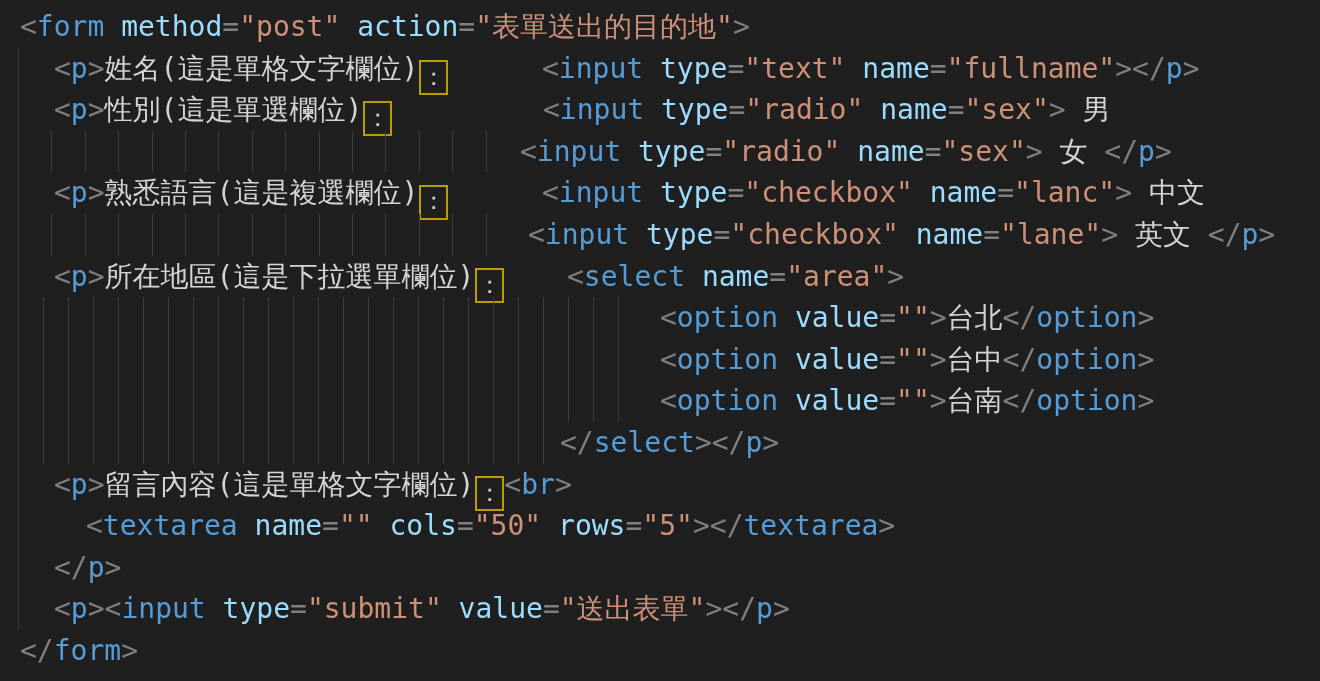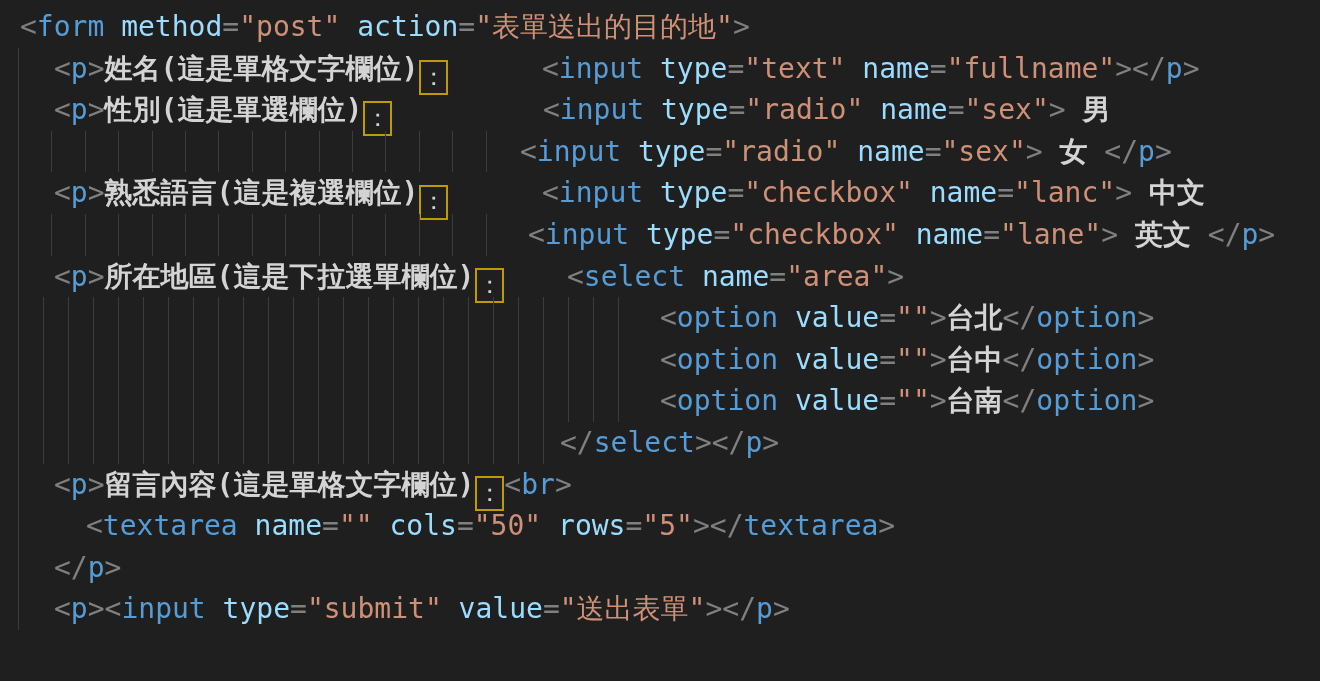--- a/index.html
+++ b/index.html
@@ -41,21 +41,21 @@
     position:absolute;
     top:0;
     width:1px;
     height:100%;
     background:var(--c-guide);
   }
   .tk-p{color:var(--c-punct);}
   .tk-t{color:var(--c-tag);}
   .tk-a{color:var(--c-attr);}
   .tk-s{color:var(--c-str);}
-  .tk-x{color:var(--c-text);font-weight:bold;}
+  .tk-x{color:var(--c-text);}
   .tk-c{
     color:var(--c-text);
     display:inline-flex;
     align-items:center;
     justify-content:center;
     width:25px;
     height:31px;
     border:2px solid var(--c-ubox);
     vertical-align:-7px;
     font-size:24px;
@@ -75,13 +75,14 @@
     <div class="line"><div class="guide" style="left: 18px;"></div><div class="guide" style="left: 51.4px;"></div><div class="guide" style="left: 84.8px;"></div><div class="guide" style="left: 118.2px;"></div><div class="guide" style="left: 151.6px;"></div><div class="guide" style="left: 185px;"></div><div class="guide" style="left: 218.4px;"></div><div class="guide" style="left: 251.8px;"></div><div class="guide" style="left: 285.2px;"></div><div class="guide" style="left: 318.6px;"></div><div class="guide" style="left: 352px;"></div><div class="guide" style="left: 385.4px;"></div><div class="guide" style="left: 418.8px;"></div><div class="guide" style="left: 452.2px;"></div><div class="guide" style="left: 485.6px;"></div><span class="run" style="left: 528px;"><span class="tk-p">&lt;</span><span class="tk-t">input</span><span class="tk-x"> </span><span class="tk-a">type</span><span class="tk-p">=</span><span class="tk-s">"checkbox"</span><span class="tk-x"> </span><span class="tk-a">name</span><span class="tk-p">=</span><span class="tk-s">"lane"</span><span class="tk-p">&gt;</span><span class="tk-x"> 英文 </span><span class="tk-p">&lt;/</span><span class="tk-t">p</span><span class="tk-p">&gt;</span></span></div>
     <div class="line"><div class="guide" style="left: 18px;"></div><span class="run" style="left: 54px;"><span class="tk-p">&lt;</span><span class="tk-t">p</span><span class="tk-p">&gt;</span><span class="tk-x">所在地區(這是下拉選單欄位)</span><span class="tk-c">：</span></span><span class="run" style="left: 567px;"><span class="tk-p">&lt;</span><span class="tk-t">select</span><span class="tk-x"> </span><span class="tk-a">name</span><span class="tk-p">=</span><span class="tk-s">"area"</span><span class="tk-p">&gt;</span></span></div>
     <div class="line"><div class="guide" style="left: 18px;"></div><div class="guide" style="left: 43px;"></div><div class="guide" style="left: 68px;"></div><div class="guide" style="left: 93px;"></div><div class="guide" style="left: 118px;"></div><div class="guide" style="left: 143px;"></div><div class="guide" style="left: 168px;"></div><div class="guide" style="left: 193px;"></div><div class="guide" style="left: 218px;"></div><div class="guide" style="left: 243px;"></div><div class="guide" style="left: 268px;"></div><div class="guide" style="left: 293px;"></div><div class="guide" style="left: 318px;"></div><div class="guide" style="left: 343px;"></div><div class="guide" style="left: 368px;"></div><div class="guide" style="left: 393px;"></div><div class="guide" style="left: 418px;"></div><div class="guide" style="left: 443px;"></div><div class="guide" style="left: 468px;"></div><div class="guide" style="left: 493px;"></div><div class="guide" style="left: 518px;"></div><div class="guide" style="left: 543px;"></div><div class="guide" style="left: 568px;"></div><div class="guide" style="left: 593px;"></div><div class="guide" style="left: 618px;"></div><span class="run" style="left: 660px;"><span class="tk-p">&lt;</span><span class="tk-t">option</span><span class="tk-x"> </span><span class="tk-a">value</span><span class="tk-p">=</span><span class="tk-s">""</span><span class="tk-p">&gt;</span><span class="tk-x">台北</span><span class="tk-p">&lt;/</span><span class="tk-t">option</span><span class="tk-p">&gt;</span></span></div>
     <div class="line"><div class="guide" style="left: 18px;"></div><div class="guide" style="left: 43px;"></div><div class="guide" style="left: 68px;"></div><div class="guide" style="left: 93px;"></div><div class="guide" style="left: 118px;"></div><div class="guide" style="left: 143px;"></div><div class="guide" style="left: 168px;"></div><div class="guide" style="left: 193px;"></div><div class="guide" style="left: 218px;"></div><div class="guide" style="left: 243px;"></div><div class="guide" style="left: 268px;"></div><div class="guide" style="left: 293px;"></div><div class="guide" style="left: 318px;"></div><div class="guide" style="left: 343px;"></div><div class="guide" style="left: 368px;"></div><div class="guide" style="left: 393px;"></div><div class="guide" style="left: 418px;"></div><div class="guide" style="left: 443px;"></div><div class="guide" style="left: 468px;"></div><div class="guide" style="left: 493px;"></div><div class="guide" style="left: 518px;"></div><div class="guide" style="left: 543px;"></div><div class="guide" style="left: 568px;"></div><div class="guide" style="left: 593px;"></div><div class="guide" style="left: 618px;"></div><span class="run" style="left: 660px;"><span class="tk-p">&lt;</span><span class="tk-t">option</span><span class="tk-x"> </span><span class="tk-a">value</span><span class="tk-p">=</span><span class="tk-s">""</span><span class="tk-p">&gt;</span><span class="tk-x">台中</span><span class="tk-p">&lt;/</span><span class="tk-t">option</span><span class="tk-p">&gt;</span></span></div>
     <div class="line"><div class="guide" style="left: 18px;"></div><div class="guide" style="left: 43px;"></div><div class="guide" style="left: 68px;"></div><div class="guide" style="left: 93px;"></div><div class="guide" style="left: 118px;"></div><div class="guide" style="left: 143px;"></div><div class="guide" style="left: 168px;"></div><div class="guide" style="left: 193px;"></div><div class="guide" style="left: 218px;"></div><div class="guide" style="left: 243px;"></div><div class="guide" style="left: 268px;"></div><div class="guide" style="left: 293px;"></div><div class="guide" style="left: 318px;"></div><div class="guide" style="left: 343px;"></div><div class="guide" style="left: 368px;"></div><div class="guide" style="left: 393px;"></div><div class="guide" style="left: 418px;"></div><div class="guide" style="left: 443px;"></div><div class="guide" style="left: 468px;"></div><div class="guide" style="left: 493px;"></div><div class="guide" style="left: 518px;"></div><div class="guide" style="left: 543px;"></div><div class="guide" style="left: 568px;"></div><div class="guide" style="left: 593px;"></div><div class="guide" style="left: 618px;"></div><span class="run" style="left: 660px;"><span class="tk-p">&lt;</span><span class="tk-t">option</span><span class="tk-x"> </span><span class="tk-a">value</span><span class="tk-p">=</span><span class="tk-s">""</span><span class="tk-p">&gt;</span><span class="tk-x">台南</span><span class="tk-p">&lt;/</span><span class="tk-t">option</span><span class="tk-p">&gt;</span></span></div>
     <div class="line"><div class="guide" style="left: 18px;"></div><div class="guide" style="left: 43px;"></div><div class="guide" style="left: 68px;"></div><div class="guide" style="left: 93px;"></div><div class="guide" style="left: 118px;"></div><div class="guide" style="left: 143px;"></div><div class="guide" style="left: 168px;"></div><div class="guide" style="left: 193px;"></div><div class="guide" style="left: 218px;"></div><div class="guide" style="left: 243px;"></div><div class="guide" style="left: 268px;"></div><div class="guide" style="left: 293px;"></div><div class="guide" style="left: 318px;"></div><div class="guide" style="left: 343px;"></div><div class="guide" style="left: 368px;"></div><div class="guide" style="left: 393px;"></div><div class="guide" style="left: 418px;"></div><div class="guide" style="left: 443px;"></div><div class="guide" style="left: 468px;"></div><div class="guide" style="left: 493px;"></div><div class="guide" style="left: 518px;"></div><div class="guide" style="left: 543px;"></div><span class="run" style="left: 560px;"><span class="tk-p">&lt;/</span><span class="tk-t">select</span><span class="tk-p">&gt;</span><span class="tk-p">&lt;/</span><span class="tk-t">p</span><span class="tk-p">&gt;</span></span></div>
     <div class="line"><div class="guide" style="left: 18px;"></div><span class="run" style="left: 54px;"><span class="tk-p">&lt;</span><span class="tk-t">p</span><span class="tk-p">&gt;</span><span class="tk-x">留言內容(這是單格文字欄位)</span><span class="tk-c">：</span><span class="tk-p">&lt;</span><span class="tk-t">br</span><span class="tk-p">&gt;</span></span></div>
     <div class="line"><div class="guide" style="left: 18px;"></div><span class="run" style="left: 86px;"><span class="tk-p">&lt;</span><span class="tk-t">textarea</span><span class="tk-x"> </span><span class="tk-a">name</span><span class="tk-p">=</span><span class="tk-s">""</span><span class="tk-x"> </span><span class="tk-a">cols</span><span class="tk-p">=</span><span class="tk-s">"50"</span><span class="tk-x"> </span><span class="tk-a">rows</span><span class="tk-p">=</span><span class="tk-s">"5"</span><span class="tk-p">&gt;</span><span class="tk-p">&lt;/</span><span class="tk-t">textarea</span><span class="tk-p">&gt;</span></span></div>
     <div class="line"><div class="guide" style="left: 18px;"></div><span class="run" style="left: 54px;"><span class="tk-p">&lt;/</span><span class="tk-t">p</span><span class="tk-p">&gt;</span></span></div>
     <div class="line"><div class="guide" style="left: 18px;"></div><span class="run" style="left: 54px;"><span class="tk-p">&lt;</span><span class="tk-t">p</span><span class="tk-p">&gt;</span><span class="tk-p">&lt;</span><span class="tk-t">input</span><span class="tk-x"> </span><span class="tk-a">type</span><span class="tk-p">=</span><span class="tk-s">"submit"</span><span class="tk-x"> </span><span class="tk-a">value</span><span class="tk-p">=</span><span class="tk-s">"送出表單"</span><span class="tk-p">&gt;</span><span class="tk-p">&lt;/</span><span class="tk-t">p</span><span class="tk-p">&gt;</span></span></div>
+    <div class="line"><span class="run" style="left: 20px;"><span class="tk-p">&lt;/</span><span class="tk-t">form</span><span class="tk-p">&gt;</span></span></div>
   </div>
 
 </body></html>

